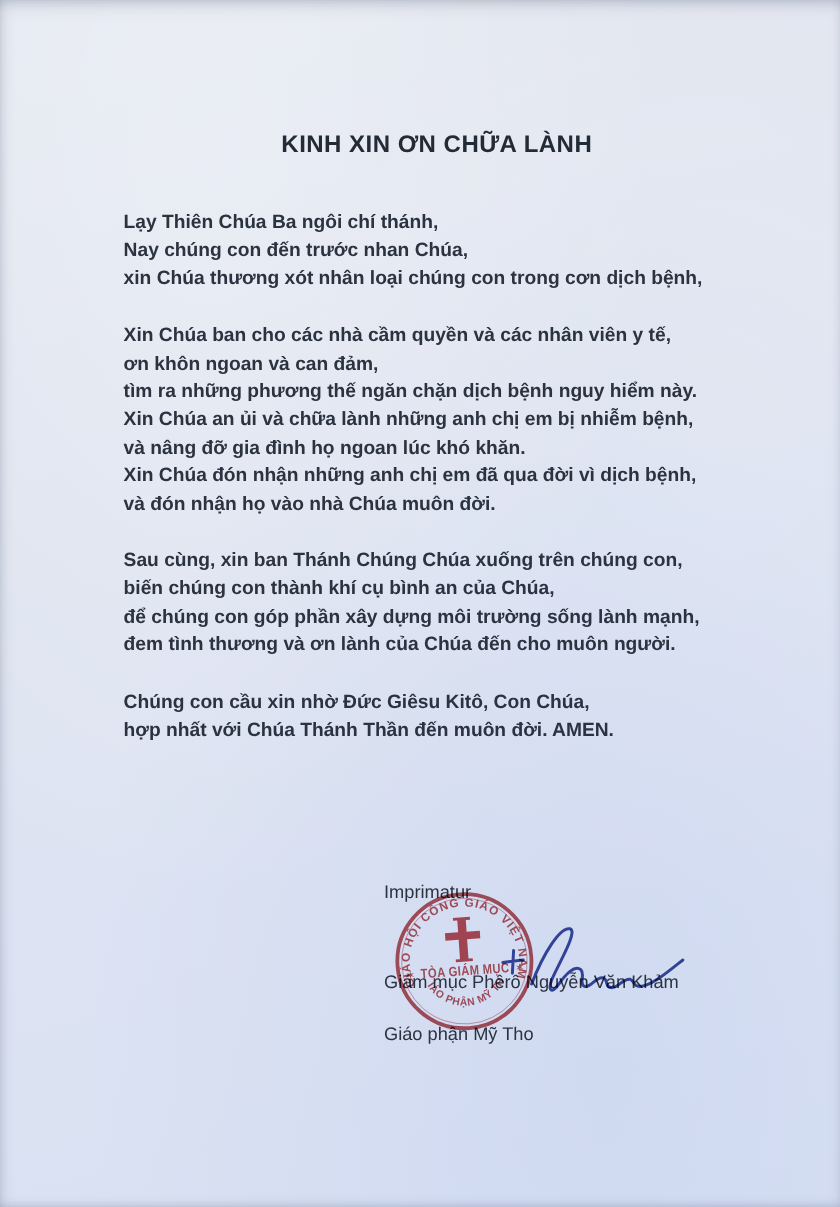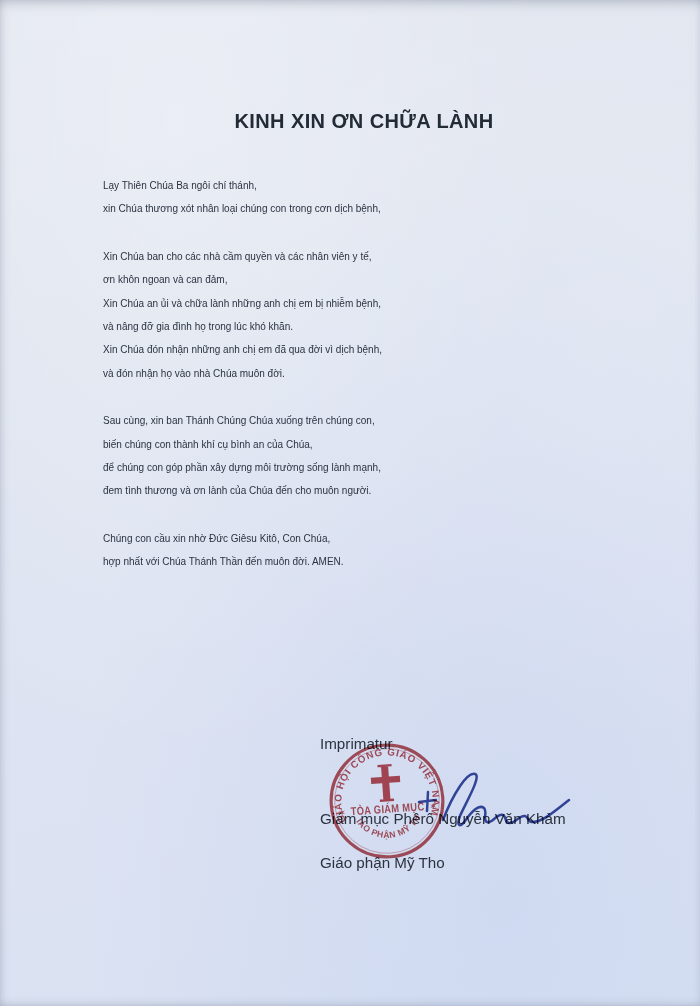--- a/index.html
+++ b/index.html
@@ -20,21 +20,21 @@
                 inset 6px 0 14px -10px rgba(110,120,140,0.35);
     color:#2b3340;
   }
   .title{
     position:absolute;top:96px;left:0;width:700px;
     text-align:center;font-size:20px;font-weight:bold;
     letter-spacing:0.4px;color:#232b37;margin:14px;
   }
   .prayer{
     position:absolute;left:103px;top:174px;width:560px;
-    font-size:10px;line-height:23.4px;
+    font-size:16px;line-height:23.4px;font-weight:bold;
   }
   .para{margin:0 0 24px 0;}
   .line{white-space:nowrap;}
   .colophon{
     position:absolute;left:320px;top:732px;width:330px;
     text-align:left;font-size:15.2px;line-height:23px;
   }
   .sig-space{height:52px;}
   .bishop{margin-bottom:21px;}
   .stamp-svg{
@@ -58,27 +58,29 @@
 </head>
 <body>
 
 <div class="paper">
 
   <h1 class="title">KINH XIN ƠN CHỮA LÀNH</h1>
 
   <div class="prayer">
     <div class="para">
       <div class="line">Lạy Thiên Chúa Ba ngôi chí thánh,</div>
+      <div class="line">Nay chúng con đến trước nhan Chúa,</div>
       <div class="line">xin Chúa thương xót nhân loại chúng con trong cơn dịch bệnh,</div>
     </div>
     <div class="para">
       <div class="line">Xin Chúa ban cho các nhà cầm quyền và các nhân viên y tế,</div>
       <div class="line">ơn khôn ngoan và can đảm,</div>
+      <div class="line">tìm ra những phương thế ngăn chặn dịch bệnh nguy hiểm này.</div>
       <div class="line">Xin Chúa an ủi và chữa lành những anh chị em bị nhiễm bệnh,</div>
-      <div class="line">và nâng đỡ gia đình họ trong lúc khó khăn.</div>
+      <div class="line">và nâng đỡ gia đình họ ngoan lúc khó khăn.</div>
       <div class="line">Xin Chúa đón nhận những anh chị em đã qua đời vì dịch bệnh,</div>
       <div class="line">và đón nhận họ vào nhà Chúa muôn đời.</div>
     </div>
     <div class="para">
       <div class="line">Sau cùng, xin ban Thánh Chúng Chúa xuống trên chúng con,</div>
       <div class="line">biến chúng con thành khí cụ bình an của Chúa,</div>
       <div class="line">để chúng con góp phần xây dựng môi trường sống lành mạnh,</div>
       <div class="line">đem tình thương và ơn lành của Chúa đến cho muôn người.</div>
     </div>
     <div class="para">

